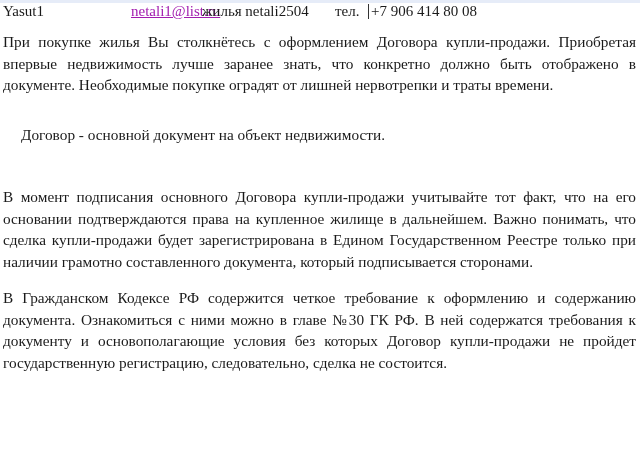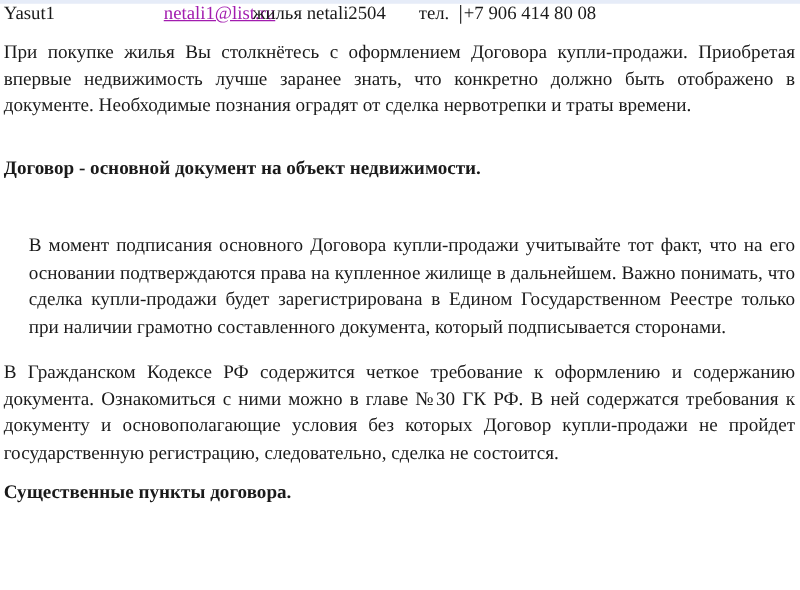--- a/index.html
+++ b/index.html
@@ -50,42 +50,41 @@
       top: 31px;
       width: 633px;
       font-size: 15.3px;
       line-height: 21.5px;
     }
     .p {
       margin: 0;
       text-align: justify;
     }
     .heading {
-      font-weight: bold;
-      margin: 0;
+      font-weight: normal;
+      margin: 18px;
     }
   </style>
 </head>
 <body>
 
 <div class="top-strip"></div>
 
 <div class="header">
   <span class="h-user">Yasut1</span>
   <span class="h-email">netali1@list.ru</span>
   <span class="h-skype">жилья netali2504</span>
   <span class="h-phone-label">тел.</span>
   <div class="h-cursor"></div>
   <span class="h-phone">+7 906 414 80 08</span>
 </div>
 
 <div class="doc">
-  <p class="p" style="margin-bottom:0;">При покупке жилья Вы столкнётесь с оформлением Договора купли-продажи. Приобретая впервые недвижимость лучше заранее знать, что конкретно должно быть отображено в документе. Необходимые познания оградят от сделка нервотрепки и траты времени.</p>
+  <p class="p" style="margin-bottom:0;">При покупке жилья Вы столкнётесь с оформлением Договора купли-продажи. Приобретая впервые недвижимость лучше заранее знать, что конкретно должно быть отображено в документе. Необходимые покупке оградят от лишней нервотрепки и траты времени.</p>
 
   <p class="heading" style="margin-top:28px;">Договор - основной документ на объект недвижимости.</p>
 
-  <p class="p" style="margin-top:41px;margin-left:20px;">В момент подписания основного Договора купли-продажи учитывайте тот факт, что на его основании подтверждаются права на купленное жилище в дальнейшем. Важно понимать, что сделка купли-продажи будет зарегистрирована в Едином Государственном Реестре только при наличии грамотно составленного документа, который подписывается сторонами.</p>
+  <p class="p" style="margin-top:41px;">В момент подписания основного Договора купли-продажи учитывайте тот факт, что на его основании подтверждаются права на купленное жилище в дальнейшем. Важно понимать, что сделка купли-продажи будет зарегистрирована в Едином Государственном Реестре только при наличии грамотно составленного документа, который подписывается сторонами.</p>
 
   <p class="p" style="margin-top:15px;">В Гражданском Кодексе РФ содержится четкое требование к оформлению и содержанию документа. Ознакомиться с ними можно в главе №30 ГК РФ. В ней содержатся требования к документу и основополагающие условия без которых Договор купли-продажи не пройдет государственную регистрацию, следовательно, сделка не состоится.</p>
 
-  <p class="heading" style="margin-top:10px;">Существенные пункты договора.</p>
 
 </div>
 
 </body></html>

